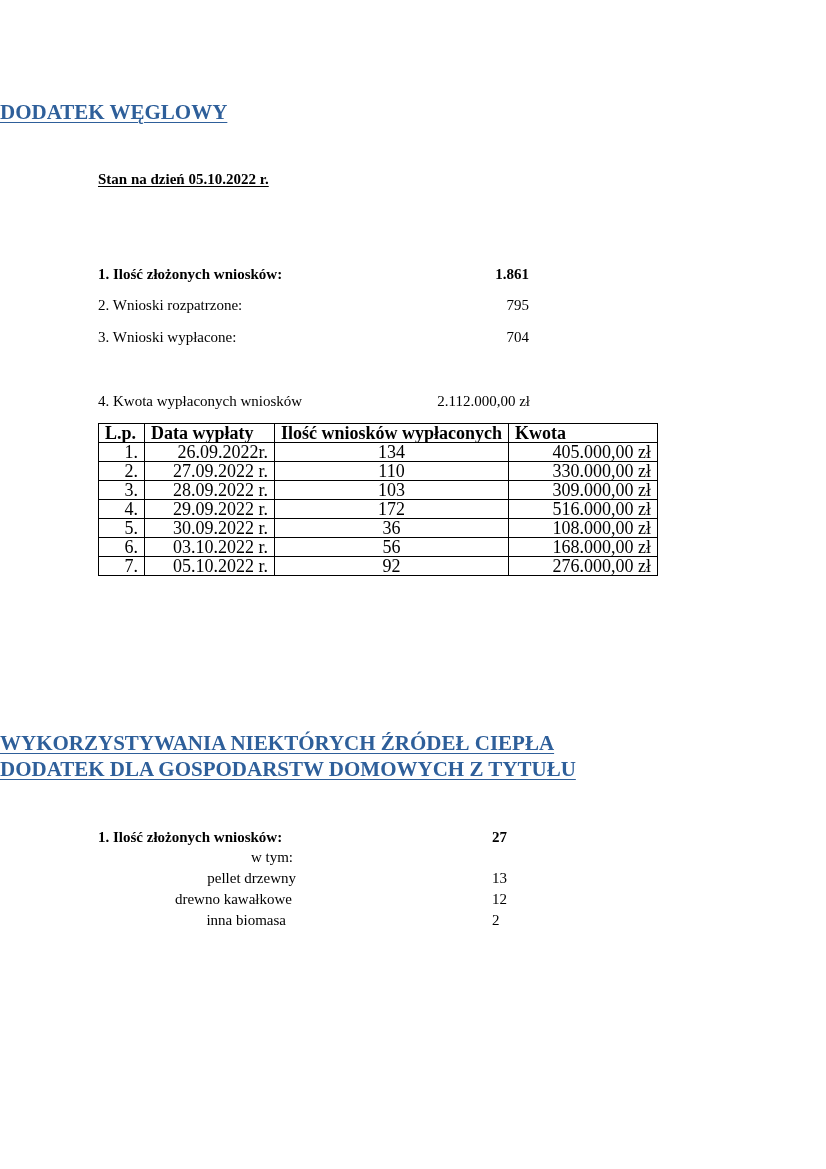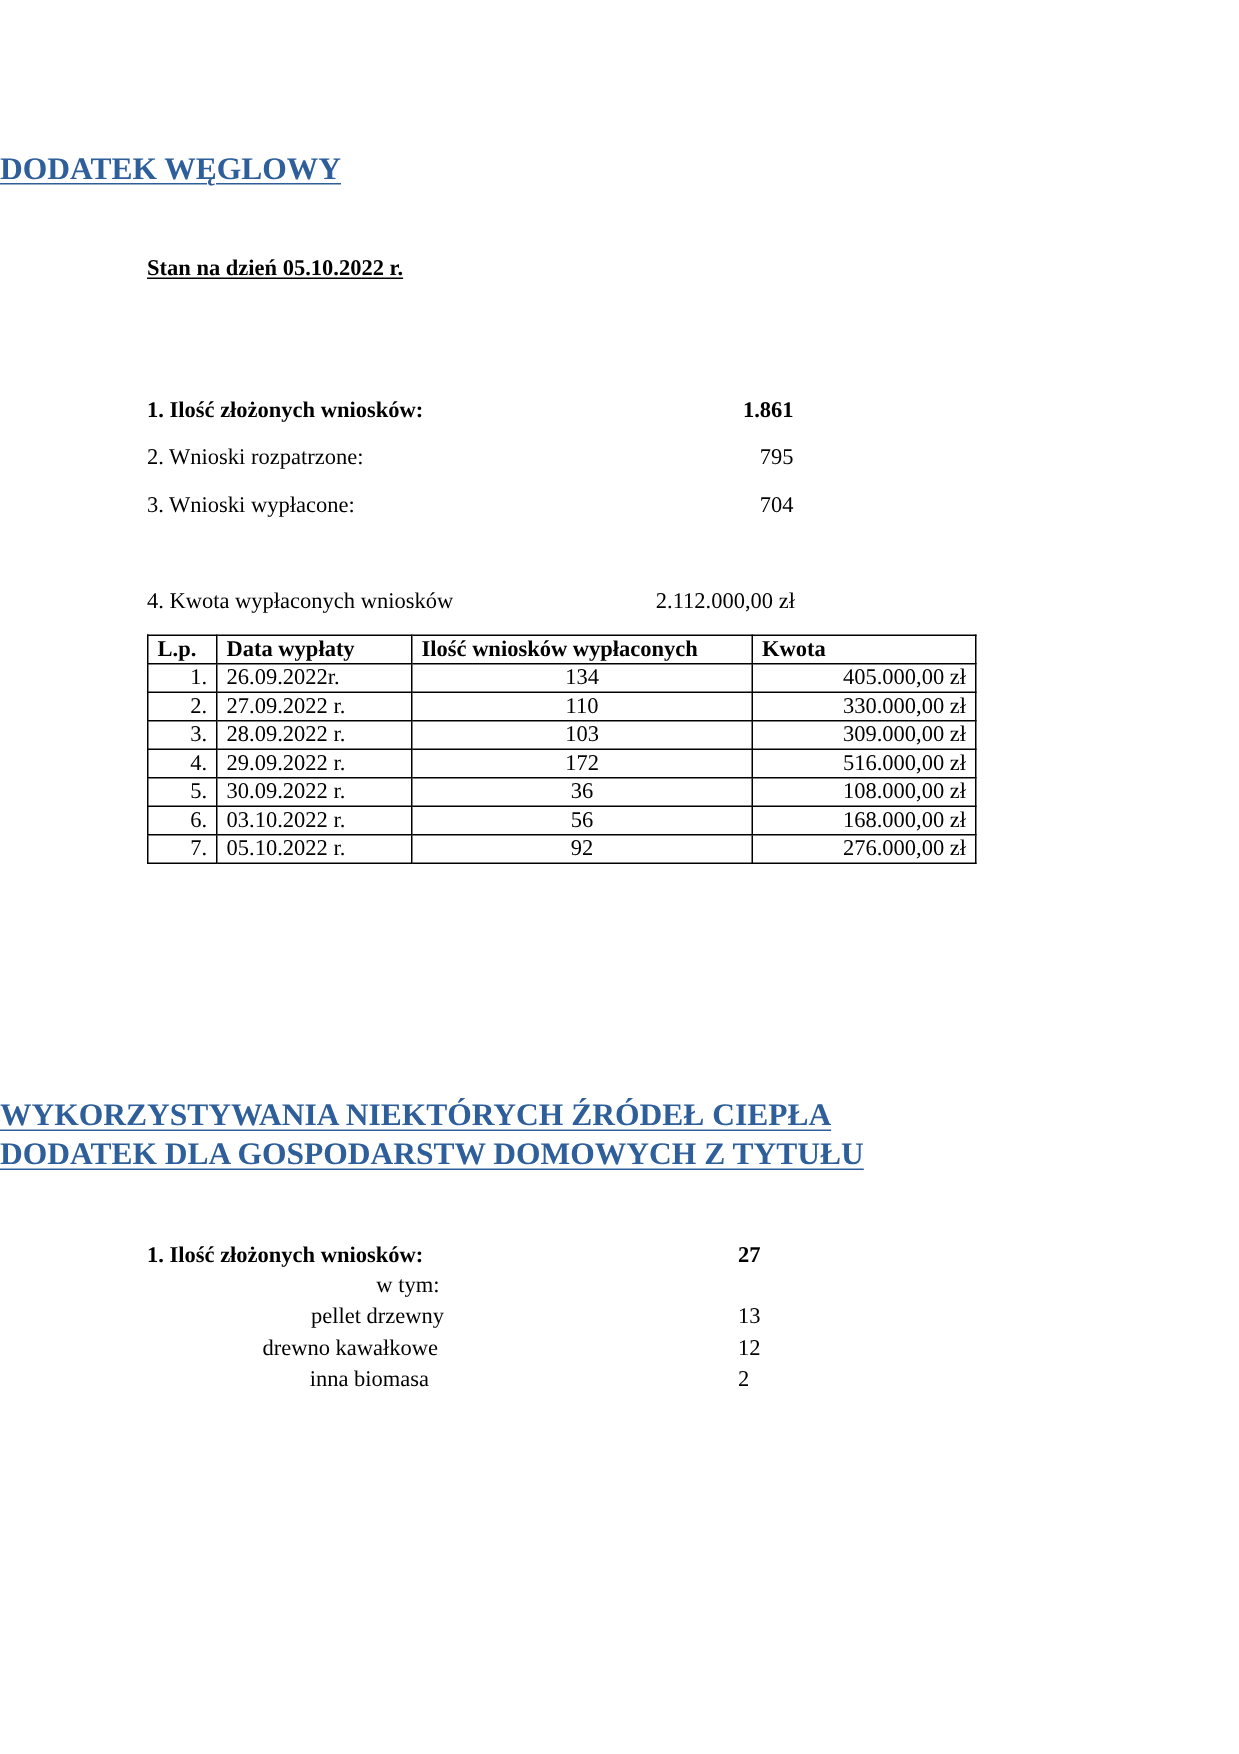--- a/index.html
+++ b/index.html
@@ -43,35 +43,35 @@
     }
     .bold { font-weight: bold; }
     .lbl { left: 98px; }
     .val-r { text-align: right; }
 
     table.payouts {
       position: absolute;
       left: 98px;
       top: 423px;
       border-collapse: collapse;
-      font-size: 15px;
+      font-size: 18px;
       line-height: 17px;
     }
     table.payouts td, table.payouts th {
       border: 1px solid #000;
       padding: 0 6px;
       height: 18px;
       white-space: nowrap;
     }
     table.payouts th {
       font-weight: bold;
       text-align: left;
     }
     .c-lp { width: 33px; text-align: right; }
-    .c-date { width: 117px; }
+    .c-date { width: 117px; text-align: right; }
     .c-count { width: 214px; text-align: center; }
     .c-amount { width: 136px; text-align: right; }
     th.c-lp { text-align: left; }
     th.c-amount { text-align: left; }
     tr.total td { font-weight: bold; }
     tr.total td.razem { text-align: right; }
     tr.total td.t-count { text-align: right; }
   </style>
 </head>
 <body>

